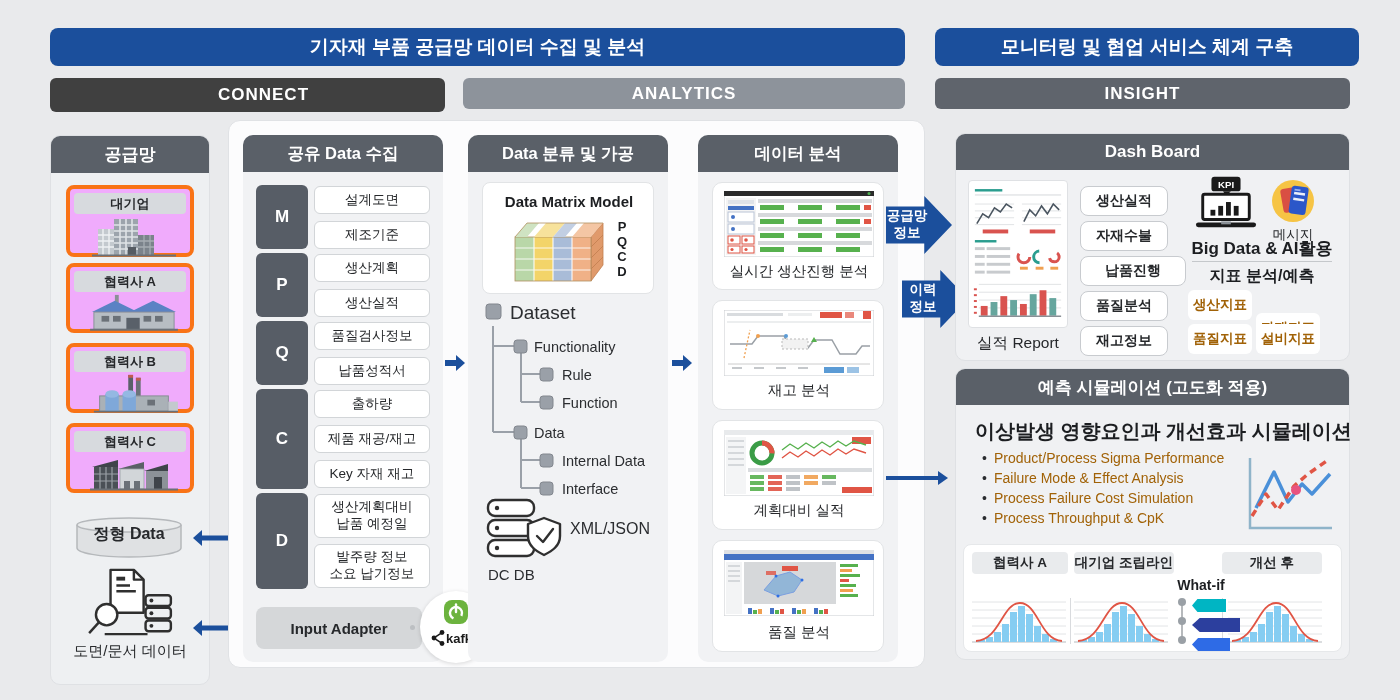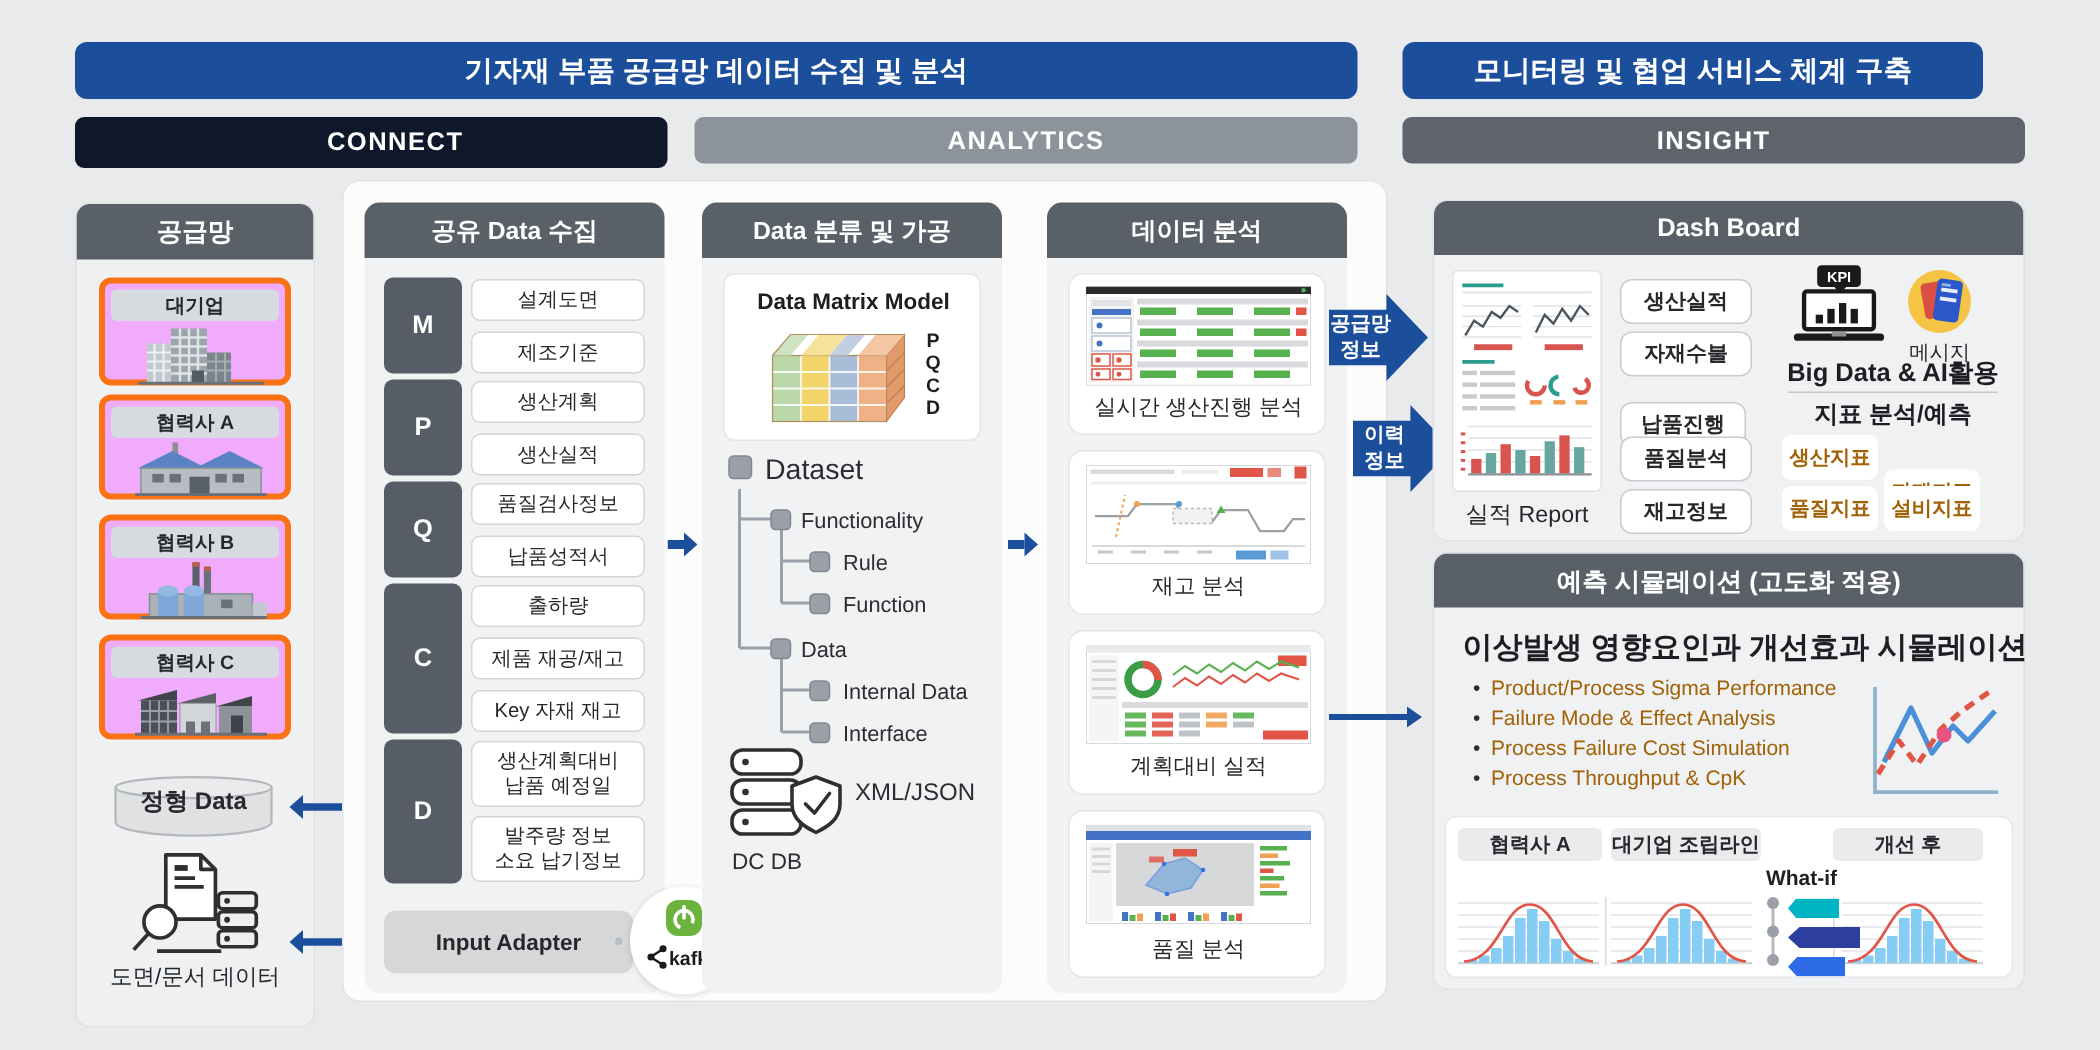--- a/index.html
+++ b/index.html
@@ -44,24 +44,24 @@
   .vsep { width:1px; background:#d9dbde; }
 </style>
 </head>
 <body>
 
 <div id="canvas">
 
   <div class="abs bluebar" style="left:50px;top:28px;width:855px;height:38px;">
       <span>기자재 부품 공급망 데이터 수집 및 분석</span>
     </div>
-  <div class="abs bluebar" style="left:935px;top:28px;width:387px;height:38px;">
+  <div class="abs bluebar" style="left:935px;top:28px;width:424px;height:38px;">
       <span>모니터링 및 협업 서비스 체계 구축</span>
     </div>
-  <div class="abs stagebar" style="left:50px;top:78px;width:395px;height:34px;background:#0f172a;padding-left:32px;">CONNECT</div>
+  <div class="abs stagebar" style="left:50px;top:78px;width:395px;height:34px;background:#404040;padding-left:32px;">CONNECT</div>
   <div class="abs stagebar" style="left:463px;top:78px;width:442px;height:31px;background:#8d939b;">ANALYTICS</div>
   <div class="abs stagebar" style="left:935px;top:78px;width:415px;height:31px;background:#5f646c;">INSIGHT</div>
 
   <div class="abs panel" style="left:50px;top:135px;width:160px;height:550px;background:#eef0f2;">
     <div class="panel-hd">공급망</div>
   </div>
 
   <div class="abs entcard" style="left:66px;top:185px;width:128px;height:72px;">
     <div class="entlabel">대기업</div>
     <svg class="abs" style="left:14px;top:28px;" width="100" height="40" viewBox="0 0 100 40">
@@ -498,21 +498,21 @@
         <rect x="5" y="114" width="3" height="2" fill="#d9534f"></rect>
         <rect x="5" y="120" width="3" height="2" fill="#d9534f"></rect>
         <rect x="5" y="126" width="3" height="2" fill="#d9534f"></rect>
         <rect x="5" y="132" width="3" height="2" fill="#d9534f"></rect>
     </svg>
   </div>
   <div class="abs" style="left:968px;top:333px;width:100px;text-align:center;font-size:15.5px;color:#26282b;">실적 Report</div>
 
   <div class="abs dbbtn" style="left:1080px;top:186px;width:88px;height:30px;">생산실적</div>
   <div class="abs dbbtn" style="left:1080px;top:221px;width:88px;height:30px;">자재수불</div>
-  <div class="abs dbbtn" style="left:1080px;top:268px;width:84px;height:30px;">납품진행</div>
+  <div class="abs dbbtn" style="left:1080px;top:256px;width:106px;height:30px;">납품진행</div>
   <div class="abs dbbtn" style="left:1080px;top:291px;width:88px;height:30px;">품질분석</div>
   <div class="abs dbbtn" style="left:1080px;top:326px;width:88px;height:30px;">재고정보</div>
 
   <svg class="abs" style="left:1194px;top:176px;" width="64" height="54" viewBox="0 0 66 54">
     <rect x="18" y="0" width="30" height="15" rx="3" fill="#1a1a1a"></rect>
     <polygon points="30,15 38,15 33,20" fill="#1a1a1a"></polygon>
     <text x="33" y="11.5" font-size="10" font-weight="bold" fill="#fff" text-anchor="middle">KPI</text>
     <rect x="9" y="18" width="48" height="26" rx="2" fill="#fff" stroke="#1a1a1a" stroke-width="3"></rect>
     <rect x="17" y="34" width="5" height="6" fill="#1a1a1a"></rect>
       <rect x="25" y="30" width="5" height="10" fill="#1a1a1a"></rect>

